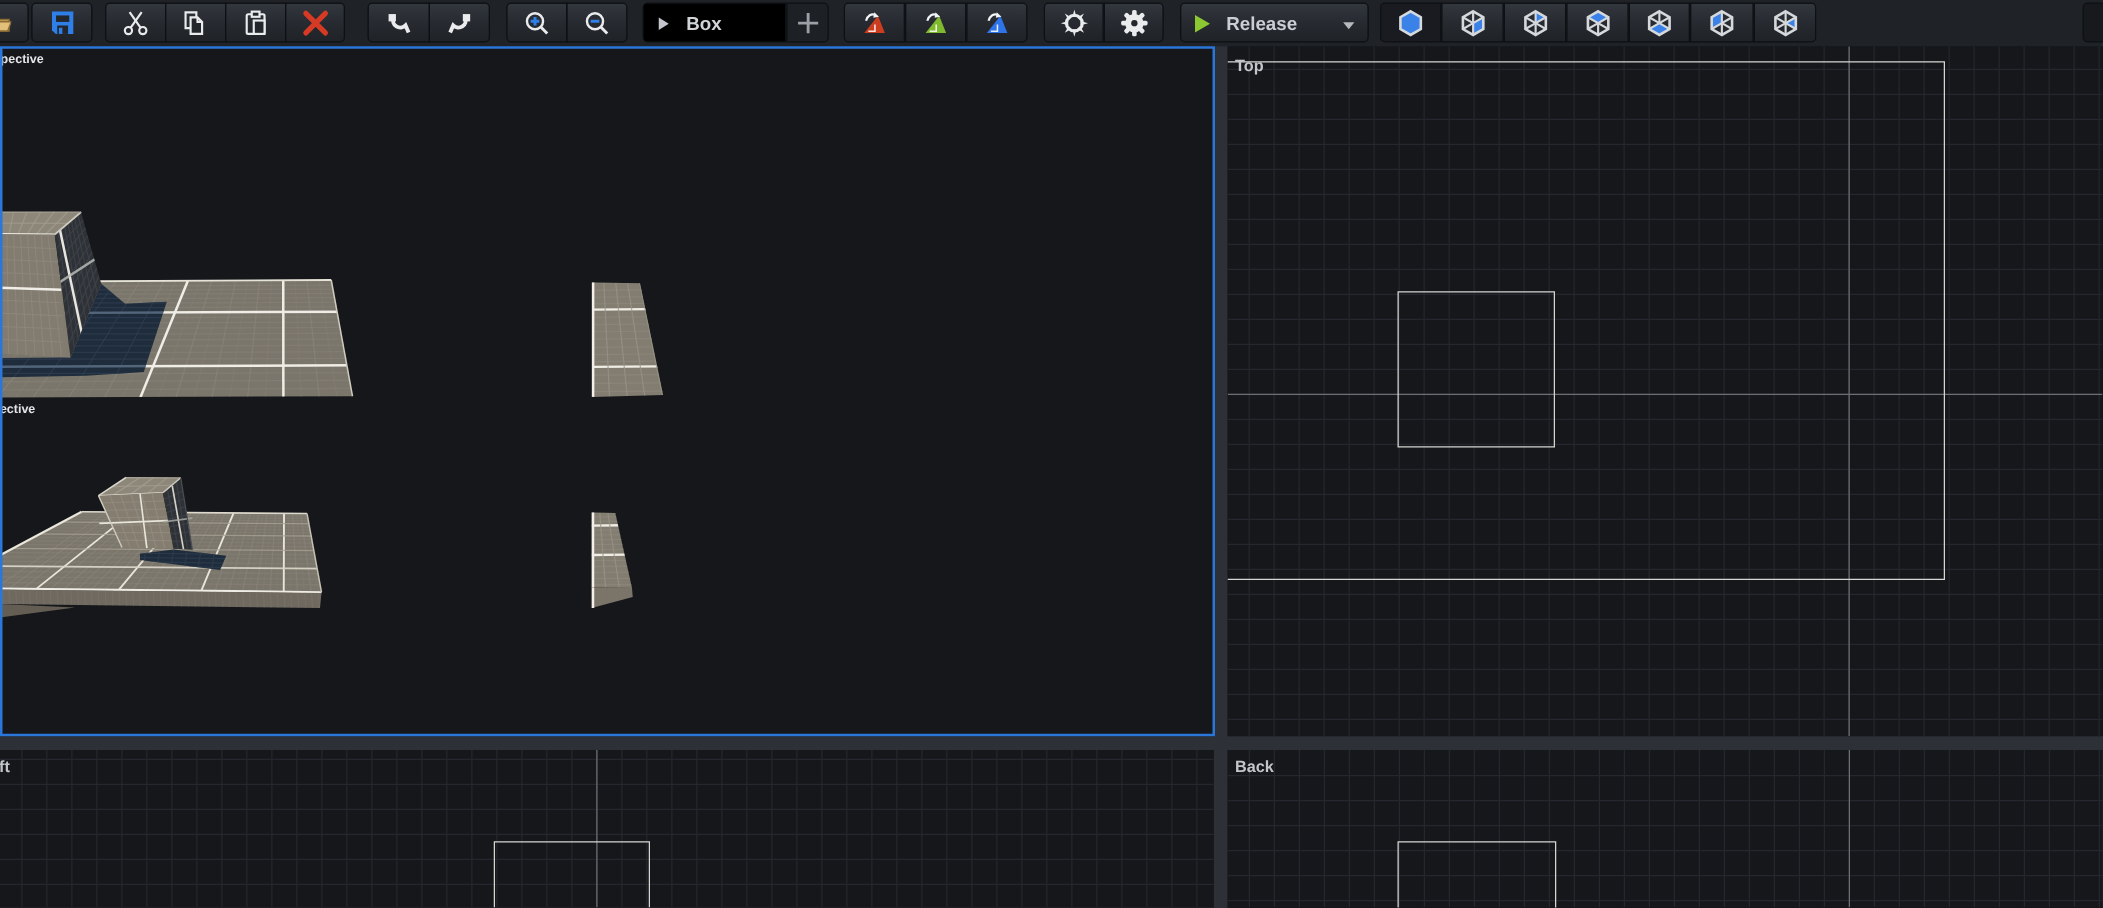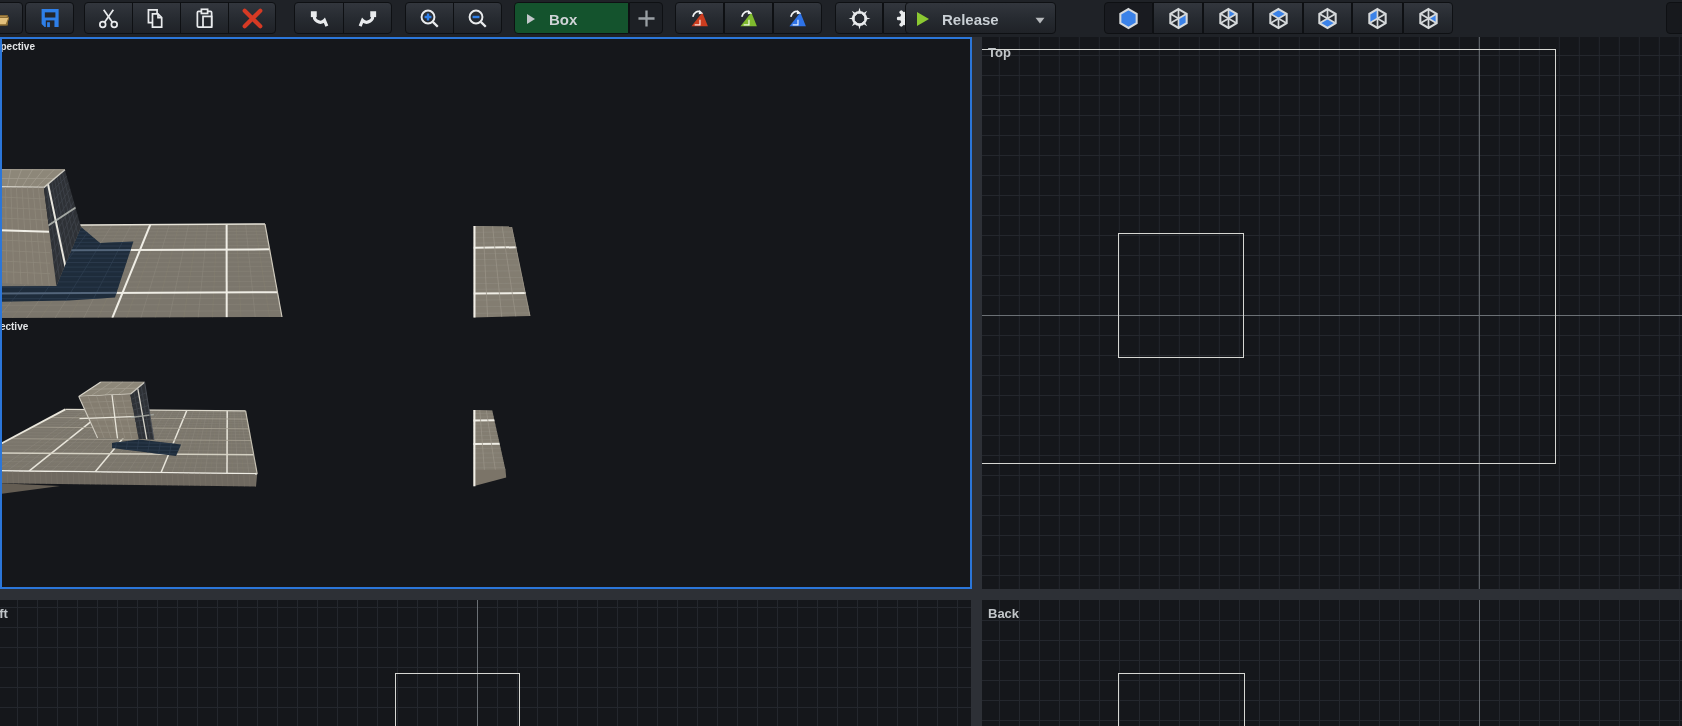--- a/index.html
+++ b/index.html
@@ -72,21 +72,21 @@
         <path d="M8.7 5.7 v6 M5.7 8.7 h6" stroke="#2e7fe8" stroke-width="2.1"></path>
       </svg>
     </div>
     <div style="position:absolute;left:453px;top:2px;width:49px;height:32px;background:linear-gradient(#32363d,#272b31 50%,#1f2227);border:1px solid #0e1013;border-radius:0px 4px 4px 0px;box-sizing:border-box;display:flex;align-items:center;justify-content:center;">
       <svg width="23" height="23" viewBox="0 0 20 20">
         <circle cx="8.7" cy="8.7" r="5.6" fill="none" stroke="#e9ebed" stroke-width="1.7"></circle>
         <path d="M12.9 12.9 L17.2 17.2" stroke="#e9ebed" stroke-width="2"></path>
         <path d="M5.7 8.7 h6" stroke="#2e7fe8" stroke-width="2.1"></path>
       </svg>
     </div>
-    <div style="position:absolute;left:514px;top:2px;width:115px;height:32px;background:#14532d;border:1px solid #0e1013;border-radius:4px 0 0 4px;box-sizing:border-box">
+    <div style="position:absolute;left:514px;top:2px;width:115px;height:32px;background:#000000;border:1px solid #0e1013;border-radius:4px 0 0 4px;box-sizing:border-box">
       <svg width="10" height="12" viewBox="0 0 10 12" style="position:absolute;left:11px;top:10px">
         <path d="M1 1 L9 6 L1 11 z" fill="#c3c7cb"></path>
       </svg>
       <span style="position:absolute;left:34px;top:8px;font:bold 15px 'Liberation Sans',sans-serif;color:#d0d4d7">Box</span>
     </div>
     <div style="position:absolute;left:629px;top:2px;width:34px;height:32px;background:#1d2025;border:1px solid #0e1013;border-radius:0px 4px 4px 0px;box-sizing:border-box;display:flex;align-items:center;justify-content:center;">
       <svg width="23" height="23" viewBox="0 0 20 20">
         <path d="M10 3 v14 M3 10 h14" stroke="#9aa0a5" stroke-width="2"></path>
       </svg>
     </div>
@@ -134,21 +134,21 @@
         <rect x="8.4" y="0.8" width="3.2" height="4.5" rx="1.2" fill="#e9ebed" transform="rotate(90 10 10)"></rect>
         <rect x="8.4" y="0.8" width="3.2" height="4.5" rx="1.2" fill="#e9ebed" transform="rotate(135 10 10)"></rect>
         <rect x="8.4" y="0.8" width="3.2" height="4.5" rx="1.2" fill="#e9ebed" transform="rotate(180 10 10)"></rect>
         <rect x="8.4" y="0.8" width="3.2" height="4.5" rx="1.2" fill="#e9ebed" transform="rotate(225 10 10)"></rect>
         <rect x="8.4" y="0.8" width="3.2" height="4.5" rx="1.2" fill="#e9ebed" transform="rotate(270 10 10)"></rect>
         <rect x="8.4" y="0.8" width="3.2" height="4.5" rx="1.2" fill="#e9ebed" transform="rotate(315 10 10)"></rect>
         <circle cx="10" cy="10" r="6.4" fill="#e9ebed"></circle>
         <circle cx="10" cy="10" r="2.2" fill="#22252b"></circle>
       </svg>
     </div>
-    <div style="position:absolute;left:905px;top:2px;width:151px;height:32px;background:linear-gradient(#32363d,#272b31 50%,#1f2227);border:1px solid #0e1013;border-radius:4px;box-sizing:border-box">
+    <div style="position:absolute;left:944px;top:2px;width:151px;height:32px;background:linear-gradient(#32363d,#272b31 50%,#1f2227);border:1px solid #0e1013;border-radius:4px;box-sizing:border-box">
       <svg width="14" height="16" viewBox="0 0 14 16" style="position:absolute;left:10px;top:8px">
         <path d="M1 1 L13 8 L1 15 z" fill="#8bc832"></path>
       </svg>
       <span style="position:absolute;left:36px;top:8px;font:bold 15px 'Liberation Sans',sans-serif;color:#c9cfd4">Release</span>
       <svg width="10" height="7" viewBox="0 0 10 7" style="position:absolute;left:129px;top:14px">
         <path d="M0.5 0.8 L9.5 0.8 L5 6.4 z" fill="#b7babd"></path>
       </svg>
     </div>
     <div style="position:absolute;left:1104px;top:2px;width:49px;height:32px;background:#191b20;border:1px solid #0e1013;border-radius:4px 0px 0px 4px;box-sizing:border-box;display:flex;align-items:center;justify-content:center;">
       <svg width="23" height="23" viewBox="0 0 20 20">

